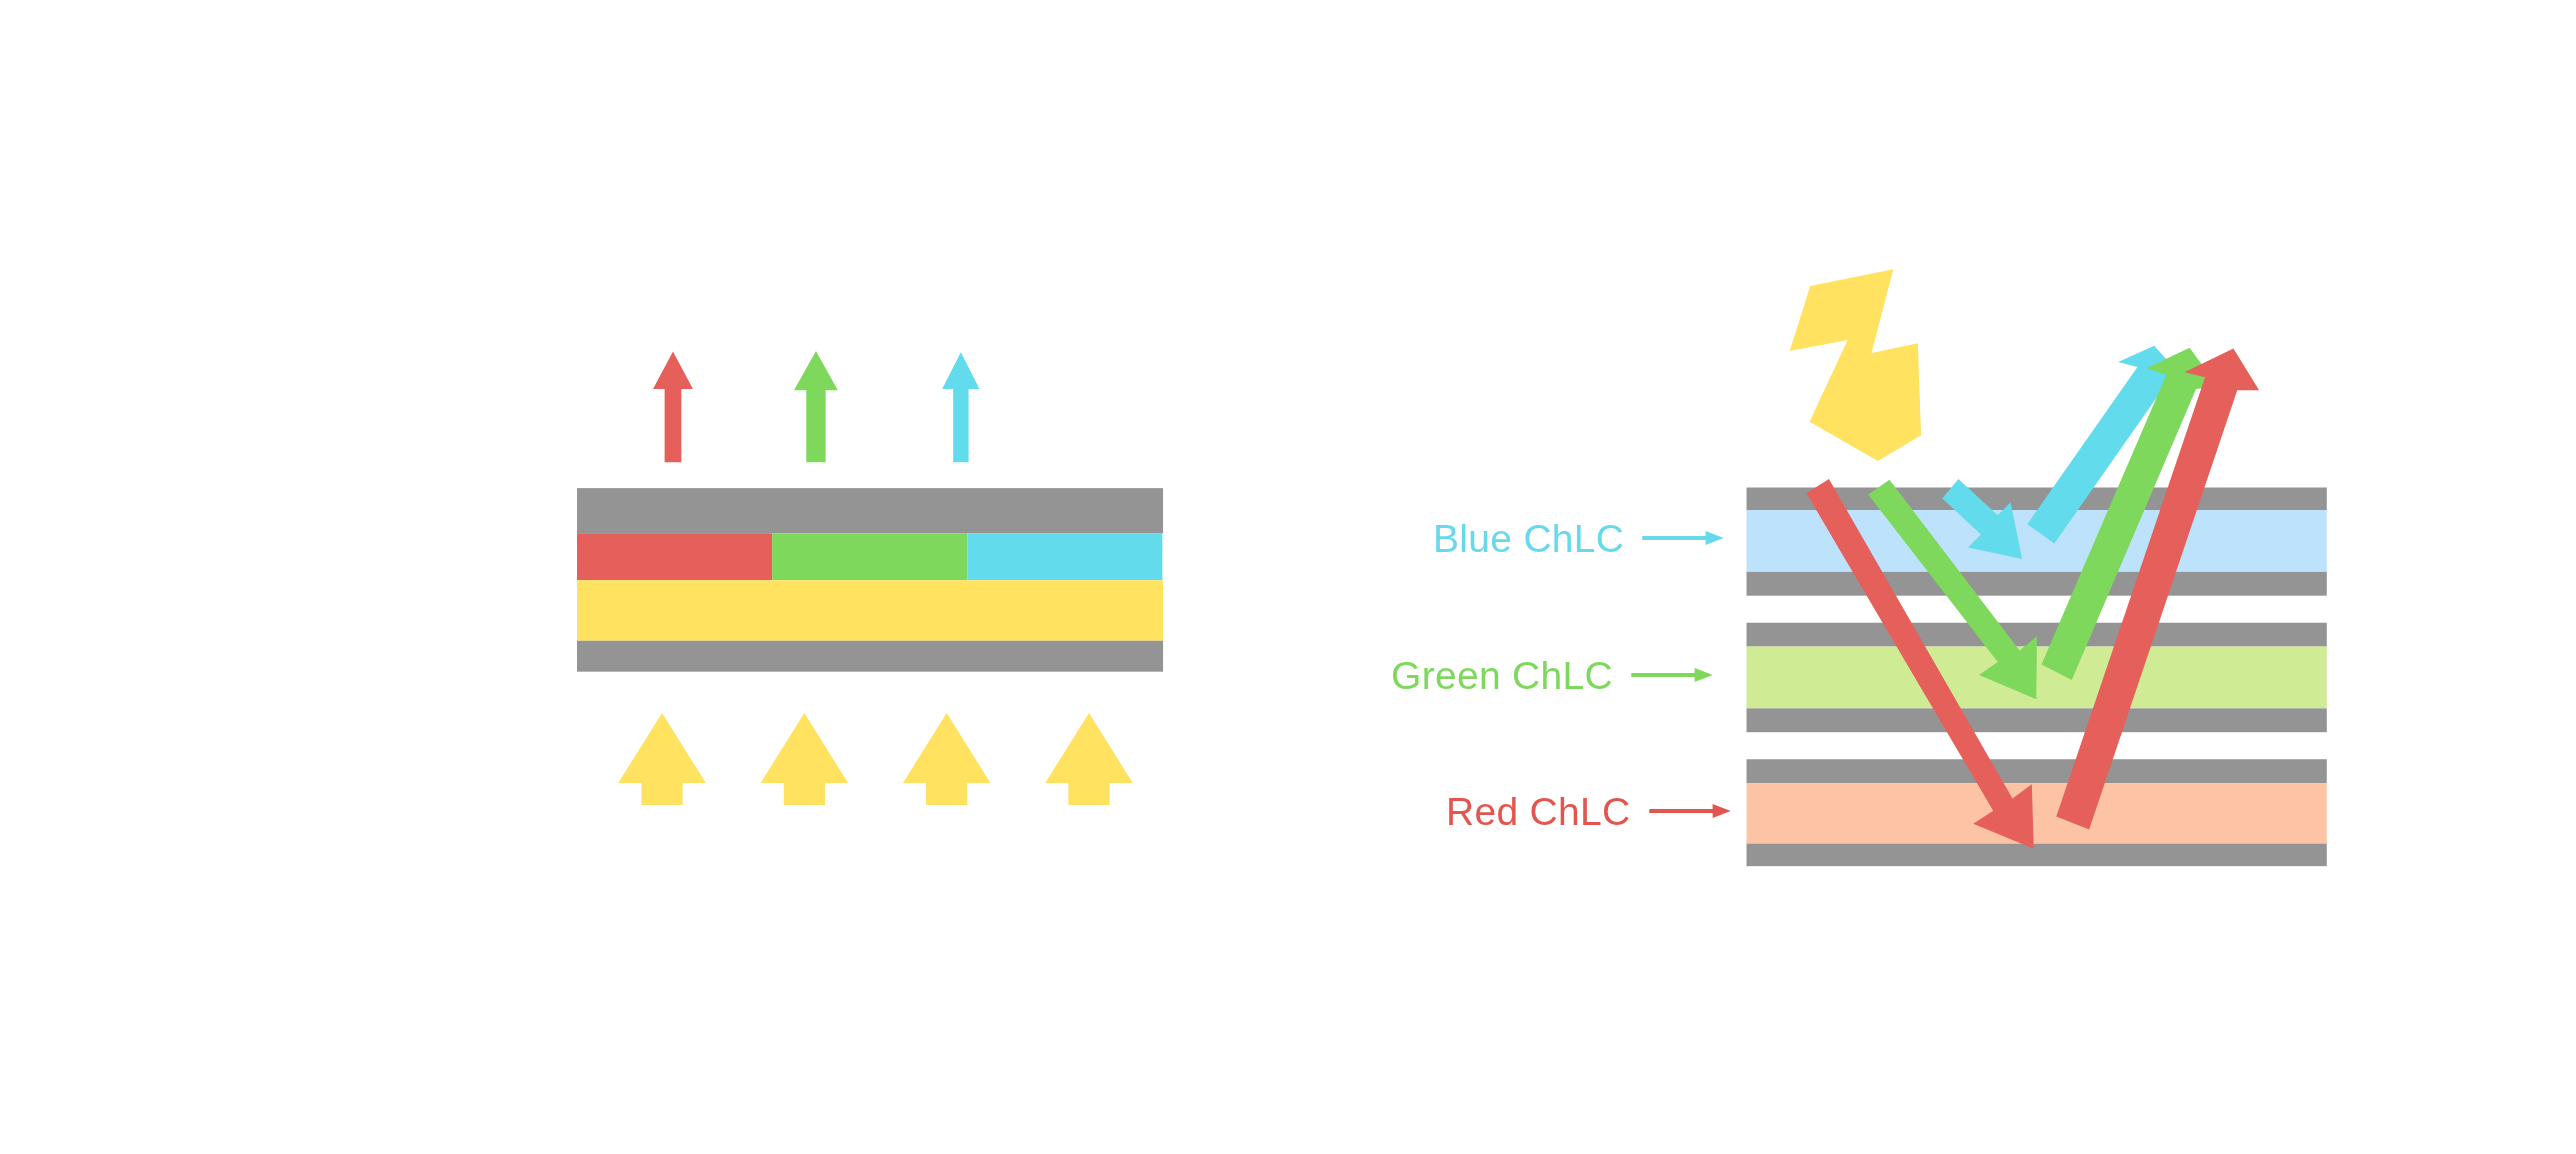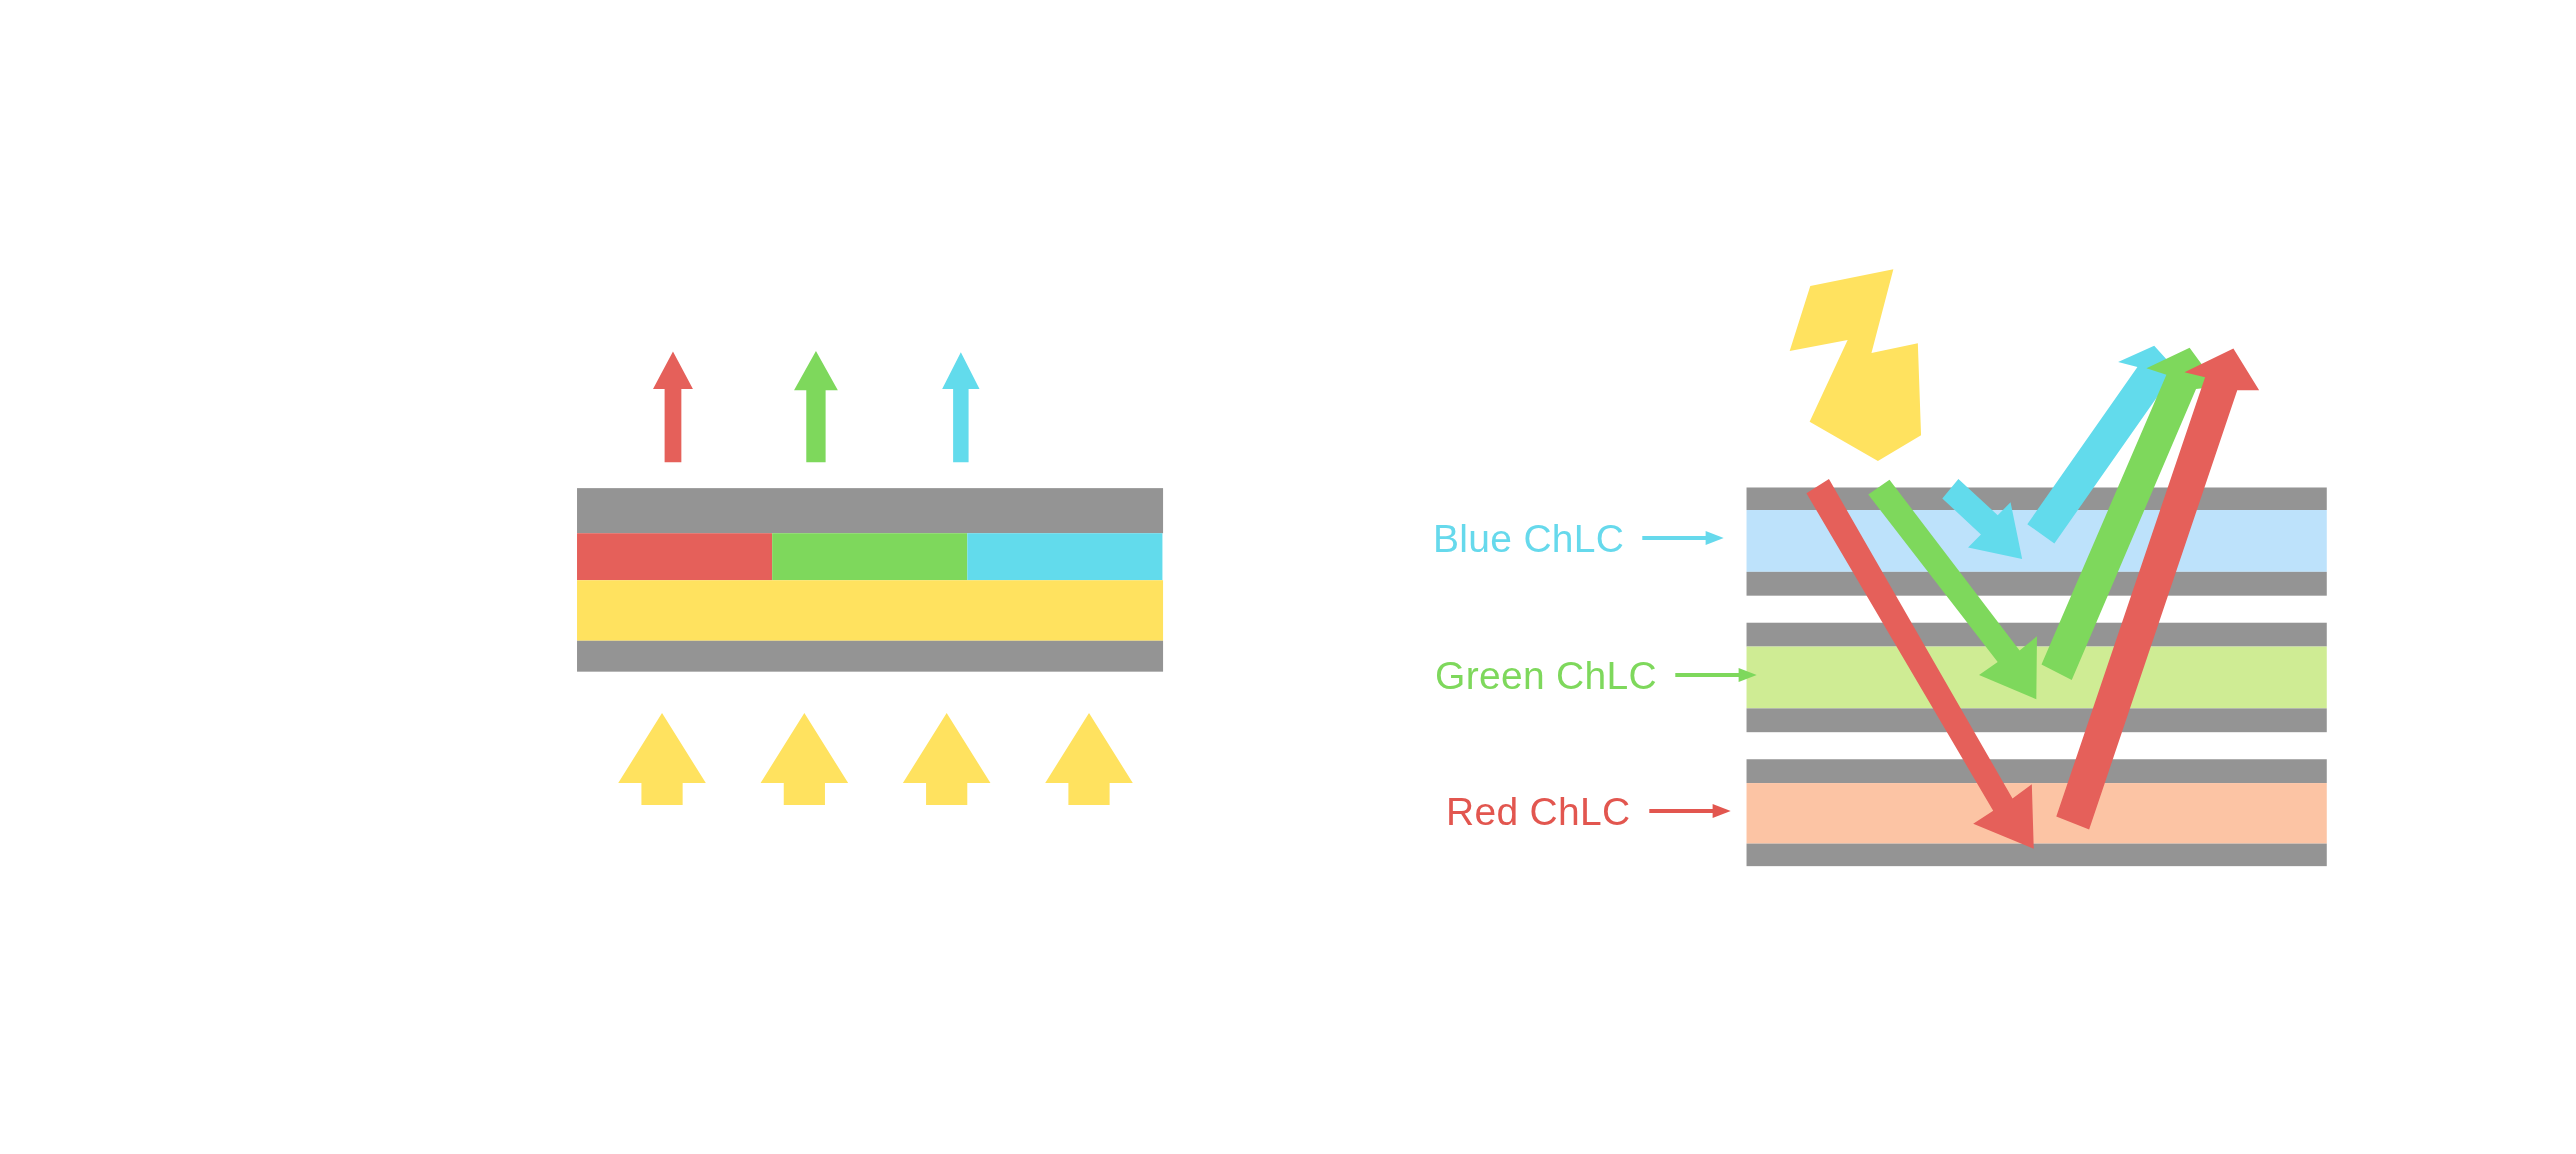--- a/index.html
+++ b/index.html
@@ -82,21 +82,21 @@
   <div class="lbl lbl-blue" style="left: 1433px; top: 519px; color: rgb(102, 217, 236);">
     <span class="lbl-text">Blue ChLC</span>
     <span class="lbl-arrow">
       <svg width="84" height="26" viewBox="0 0 130 40">
         <line x1="2" y1="20" x2="104" y2="20" stroke="#66d9ec" stroke-width="6"></line>
         <path d="M100,9 L128,20 L100,31 Z" fill="#66d9ec"></path>
       </svg>
     </span>
   </div>
 
-  <div class="lbl lbl-green" style="left: 1391px; top: 656px; color: rgb(126, 216, 92); margin-left: 44px;">
+  <div class="lbl lbl-green" style="left: 1391px; top: 656px; color: rgb(126, 216, 92);">
     <span class="lbl-text">Green ChLC</span>
     <span class="lbl-arrow">
       <svg width="84" height="26" viewBox="0 0 130 40">
         <line x1="2" y1="20" x2="104" y2="20" stroke="#7ed85c" stroke-width="6"></line>
         <path d="M100,9 L128,20 L100,31 Z" fill="#7ed85c"></path>
       </svg>
     </span>
   </div>
 
   <div class="lbl lbl-red" style="left: 1446px; top: 792px; color: rgb(226, 86, 79); text-align: center;">

